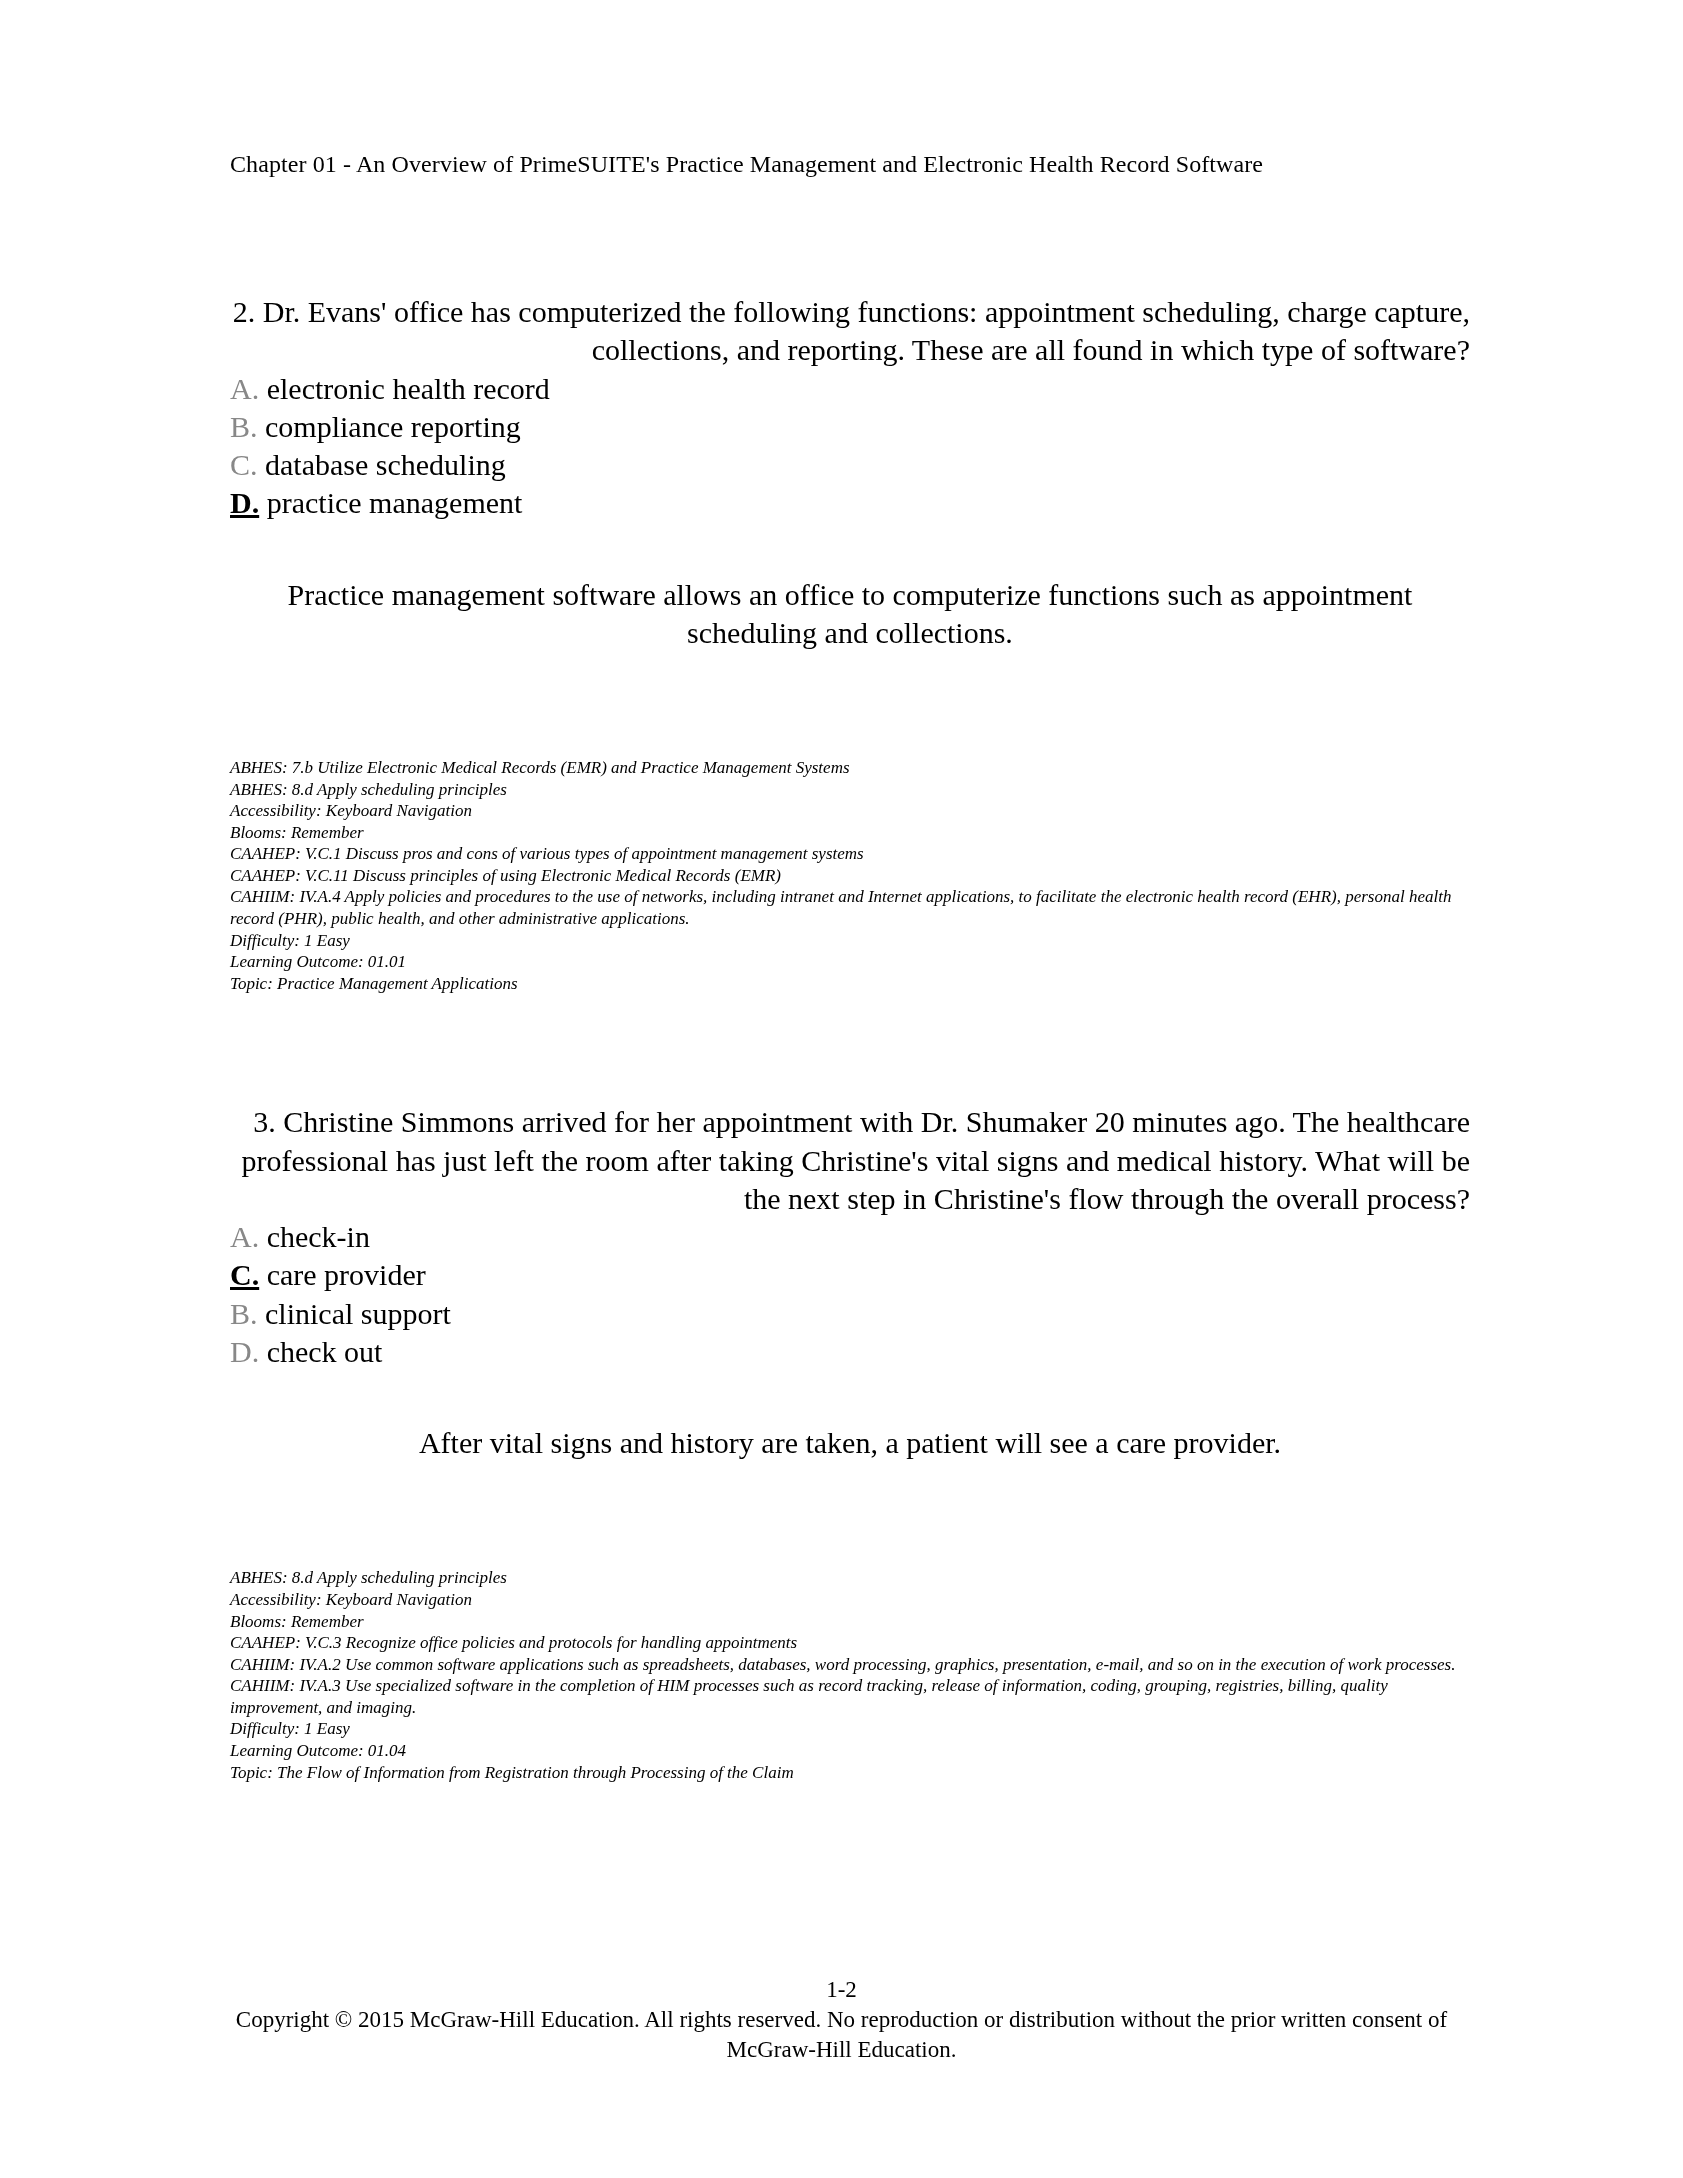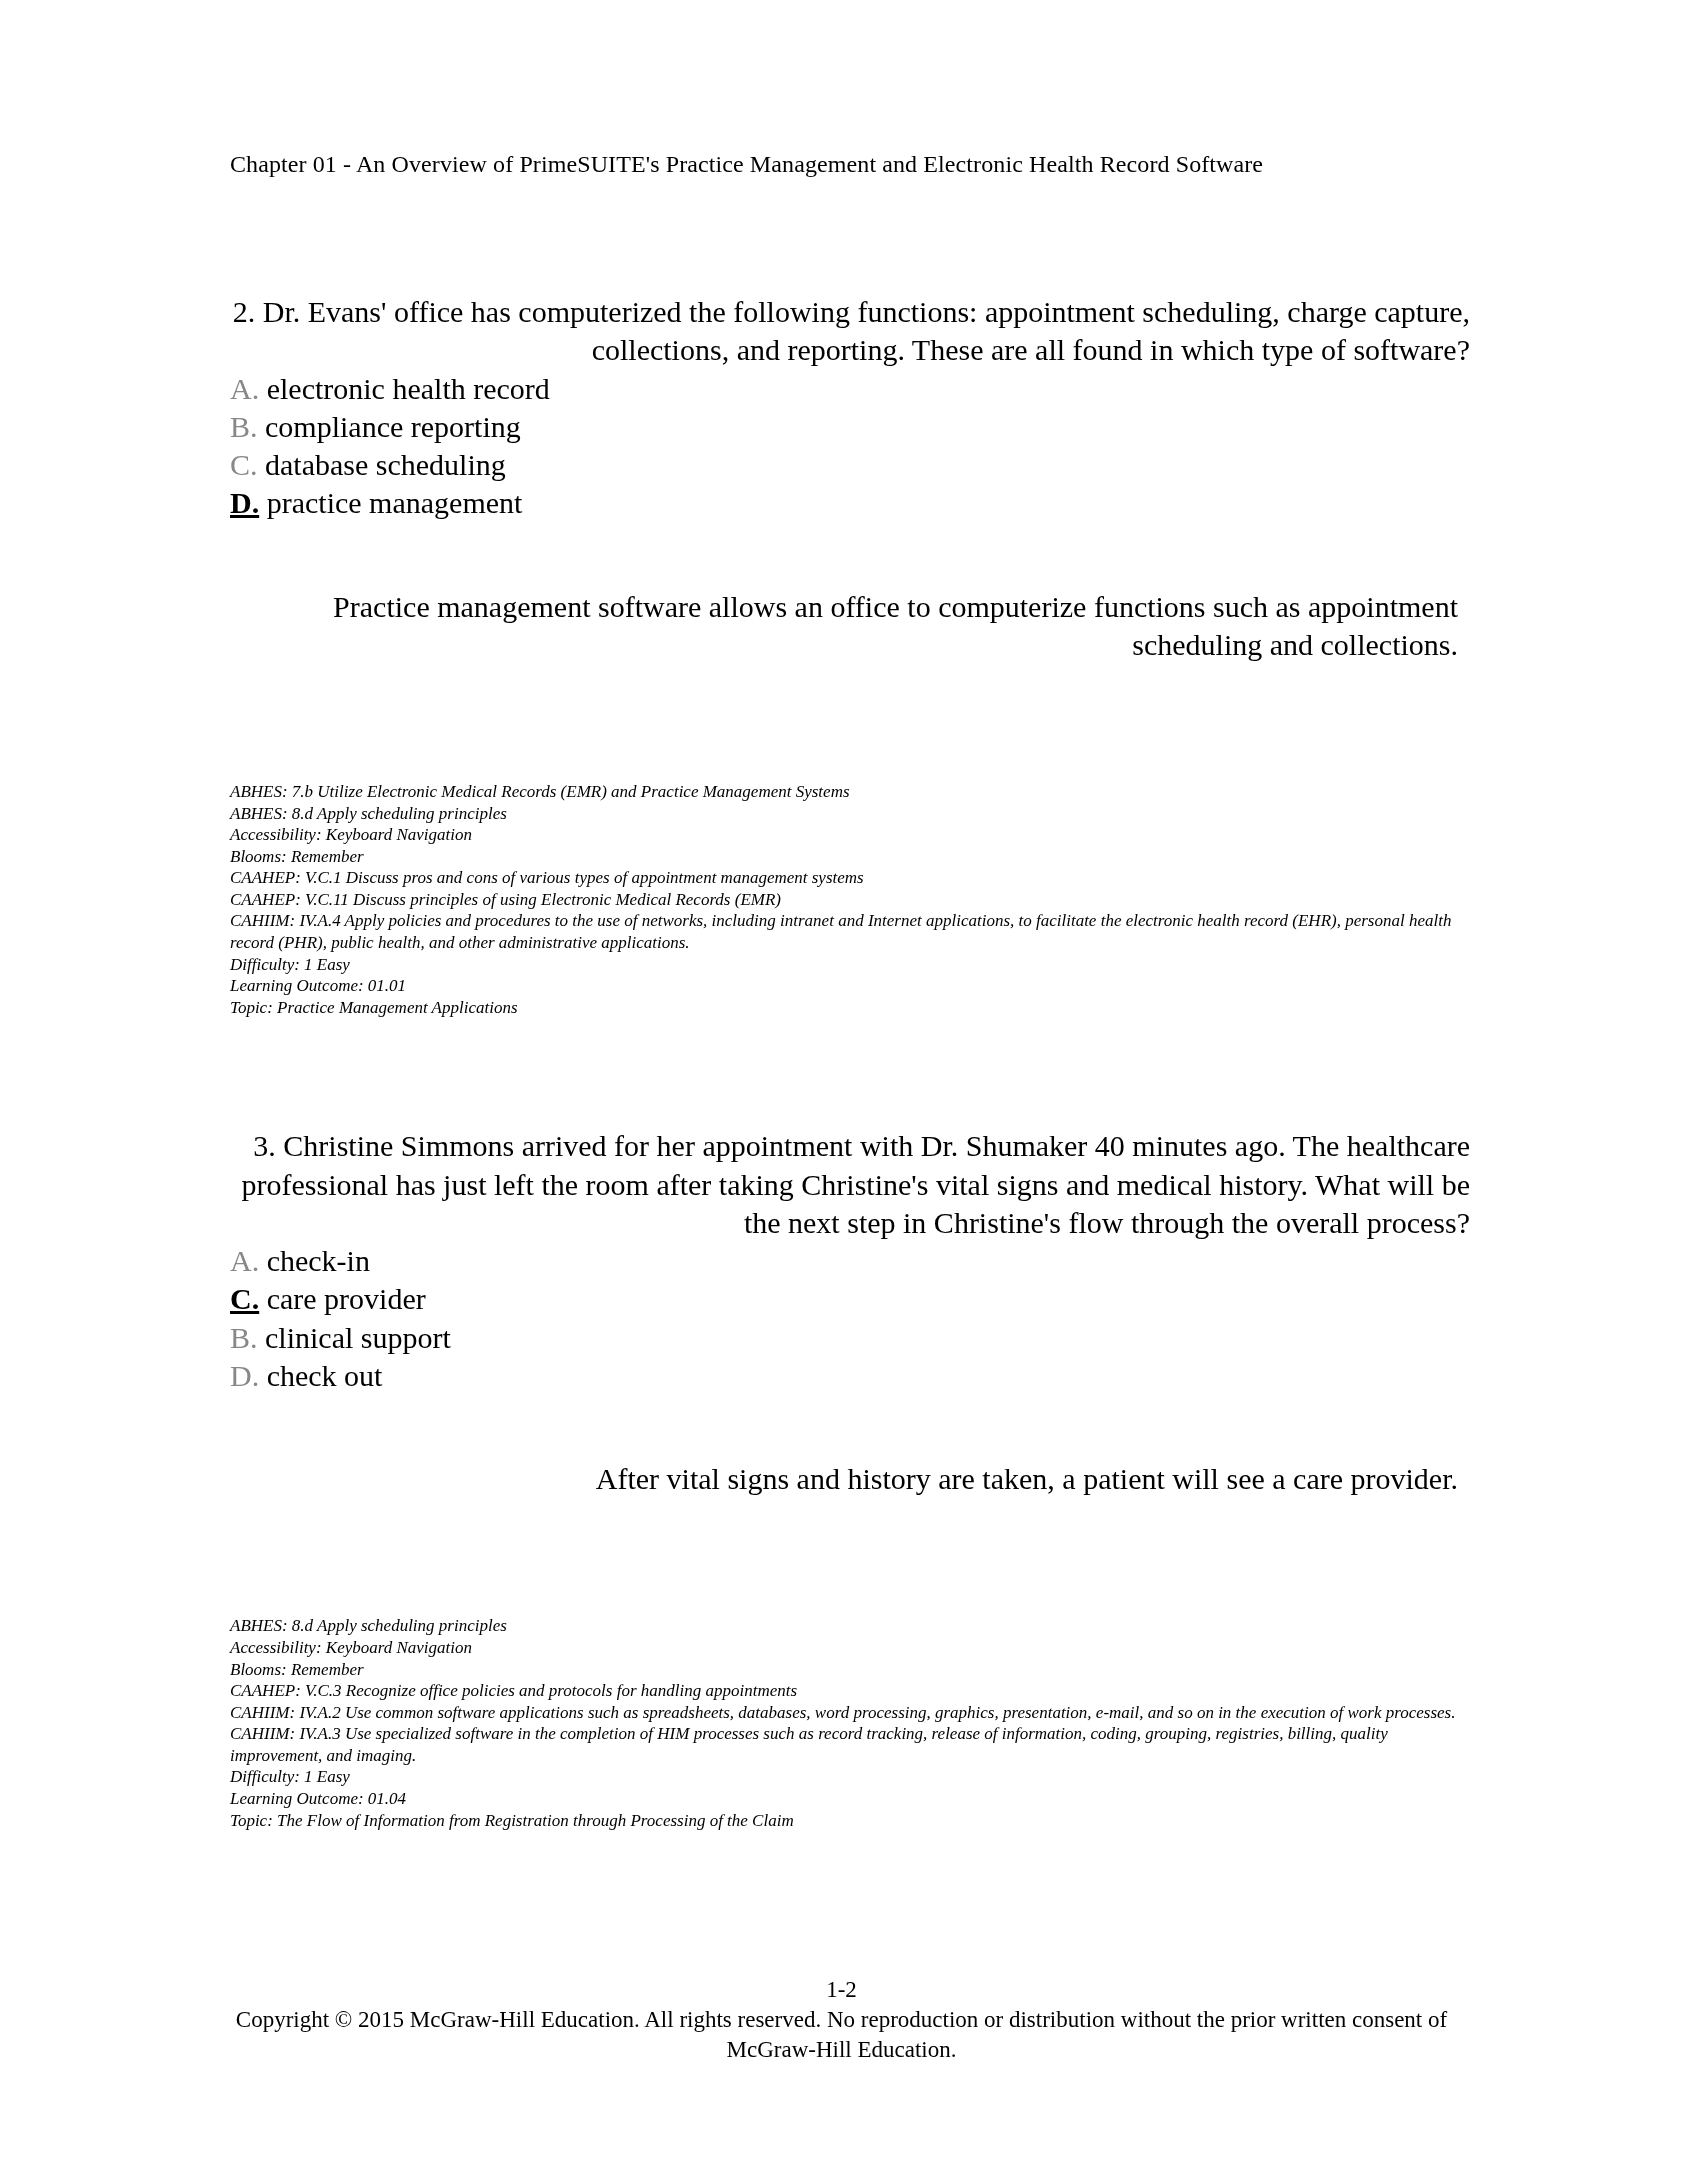--- a/index.html
+++ b/index.html
@@ -71,22 +71,22 @@
   .opt-letter.correct {
     color: #000000;
     font-weight: bold;
     text-decoration: underline;
   }
   .opt-text { color: #000000; }
 
   .rationale {
     font-size: 30px;
     line-height: 1.275;
-    margin: 12px;
-    text-align: right;
+    margin: 0;
+    text-align: center;
   }
 
   .meta {
     font-size: 17px;
     line-height: 1.27;
     font-style: italic;
     margin: 0;
     text-align: left;
   }
   .meta-line { margin: 0; font-family: Liberation Serif, serif; }
@@ -154,21 +154,21 @@
         <p class="meta-line">CAHIIM: IV.A.4 Apply policies and procedures to the use of networks, including intranet and Internet applications, to facilitate the electronic health record (EHR), personal health record (PHR), public health, and other administrative applications.</p>
         <p class="meta-line">Difficulty: 1 Easy</p>
         <p class="meta-line">Learning Outcome: 01.01</p>
         <p class="meta-line">Topic: Practice Management Applications</p>
       </div>
     </div>
 
     <div class="gap-between-q"></div>
 
     <div class="question-block">
-      <p class="q-stem">3. Christine Simmons arrived for her appointment with Dr. Shumaker 40 minutes ago. The healthcare professional has just left the room after taking Christine's vital signs and medical history. What will be the next step in Christine's flow through the overall process?</p>
+      <p class="q-stem">3. Christine Simmons arrived for her appointment with Dr. Shumaker 20 minutes ago. The healthcare professional has just left the room after taking Christine's vital signs and medical history. What will be the next step in Christine's flow through the overall process?</p>
 
       <ul class="options">
         <li class="option">
           <span class="opt-letter">A.</span>
           <span class="opt-text">check-in</span>
         </li>
         <li class="option">
           <span class="opt-letter correct">C.</span>
           <span class="opt-text">care provider</span>
         </li>

